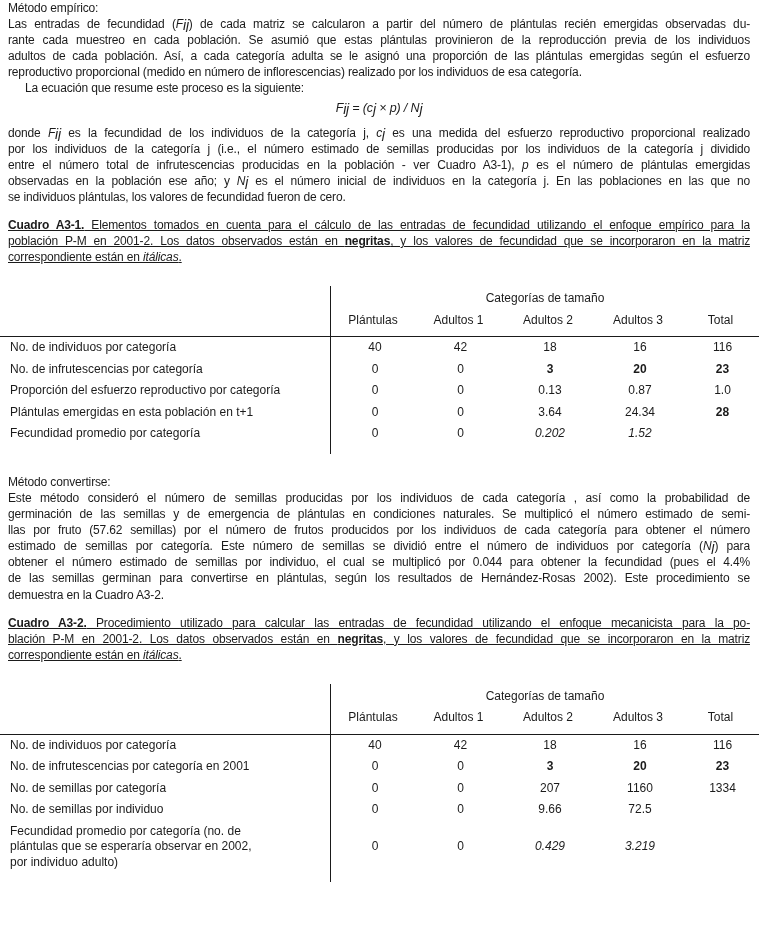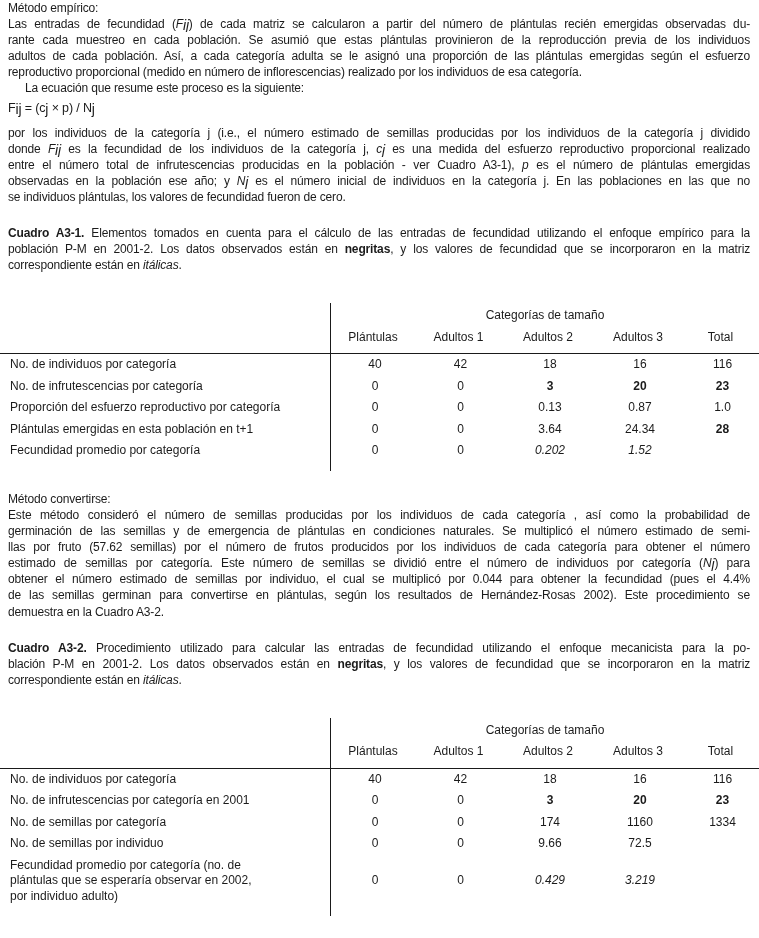--- a/index.html
+++ b/index.html
@@ -29,39 +29,40 @@
     overflow: hidden;
   }
   .jline.last {
     text-align: left;
     text-align-last: left;
   }
   .indent { padding-left: 17px; }
 
   .title { padding-top: 9px; margin-bottom: 14px; }
   .sect { margin-top: 20px; }
-  .caption { margin-top: 20px; }
+  .caption { margin-top: 12px; text-decoration: underline; }
 
   .equation {
-    text-align: left;
+    text-align: center;
+    font-style: italic;
     font-size: 12.5px;
     margin: 3px 0 9px 0;
   }
 
   sub {
     font-size: 14px;
     line-height: 0;
     vertical-align: baseline;
     position: relative;
     top: 2px;
   }
   b { font-weight: 700; }
 
   
-  .tbl { margin-top: 30px; width: 710px; line-height: 15.5px; }
+  .tbl { margin-top: 21px; width: 710px; line-height: 15.5px; }
   .trow {
     display: grid;
     grid-template-columns: 330px 85px 87px 92px 88px 77px;
   }
   .t-vline { border-left: 1px solid #1a1a1a; }
   .t-group {
     grid-column: 2 / 7;
     text-align: center;
     padding: 5px 0 3px 0;
   }
@@ -94,22 +95,22 @@
     <div class="jline last">Método empírico:</div>
     <div>
         <div class="jline">Las entradas de fecundidad (<i>F<sub>ij</sub></i>) de cada matriz se calcularon a partir del número de plántulas recién emergidas observadas du-</div>
         <div class="jline">rante cada muestreo en cada población. Se asumió que estas plántulas provinieron de la reproducción previa de los individuos</div>
         <div class="jline">adultos de cada población. Así, a cada categoría adulta se le asignó una proporción de las plántulas emergidas según el esfuerzo</div>
         <div class="jline last">reproductivo proporcional (medido en número de inflorescencias) realizado por los individuos de esa categoría.</div>
       </div>
     <div class="jline last indent">La ecuación que resume este proceso es la siguiente:</div>
     <div class="equation">F<sub>ij</sub> = (c<sub>j</sub> × p) / N<sub>j</sub></div>
     <div>
+        <div class="jline">donde <i>F<sub>ij</sub></i> es la fecundidad de los individuos de la categoría j, <i>c<sub>j</sub></i> es una medida del esfuerzo reproductivo proporcional realizado</div>
         <div class="jline">por los individuos de la categoría j (i.e., el número estimado de semillas producidas por los individuos de la categoría j dividido</div>
-        <div class="jline">donde <i>F<sub>ij</sub></i> es la fecundidad de los individuos de la categoría j, <i>c<sub>j</sub></i> es una medida del esfuerzo reproductivo proporcional realizado</div>
         <div class="jline">entre el número total de infrutescencias producidas en la población - ver Cuadro A3-1), <i>p</i> es el número de plántulas emergidas</div>
         <div class="jline">observadas en la población ese año; y <i>N<sub>j</sub></i> es el número inicial de individuos en la categoría j. En las poblaciones en las que no</div>
         <div class="jline last">se individuos plántulas, los valores de fecundidad fueron de cero.</div>
       </div>
   </div>
 
   <div class="text caption">
       <div class="jline"><b>Cuadro A3-1.</b> Elementos tomados en cuenta para el cálculo de las entradas de fecundidad utilizando el enfoque empírico para la</div>
       <div class="jline">población P-M en 2001-2. Los datos observados están en <b>negritas</b>, y los valores de fecundidad que se incorporaron en la matriz</div>
       <div class="jline last">correspondiente están en <i>itálicas</i>.</div>
@@ -217,21 +218,21 @@
         <div class="t-cell t-vline">0</div>
         <div class="t-cell">0</div>
         <div class="t-cell bold">3</div>
         <div class="t-cell bold">20</div>
         <div class="t-cell bold">23</div>
       </div>
       <div class="trow drow">
         <div class="t-label">No. de semillas por categoría</div>
         <div class="t-cell t-vline">0</div>
         <div class="t-cell">0</div>
-        <div class="t-cell">174</div>
+        <div class="t-cell">207</div>
         <div class="t-cell">1160</div>
         <div class="t-cell">1334</div>
       </div>
       <div class="trow drow">
         <div class="t-label">No. de semillas por individuo</div>
         <div class="t-cell t-vline">0</div>
         <div class="t-cell">0</div>
         <div class="t-cell">9.66</div>
         <div class="t-cell">72.5</div>
         <div class="t-cell"></div>

